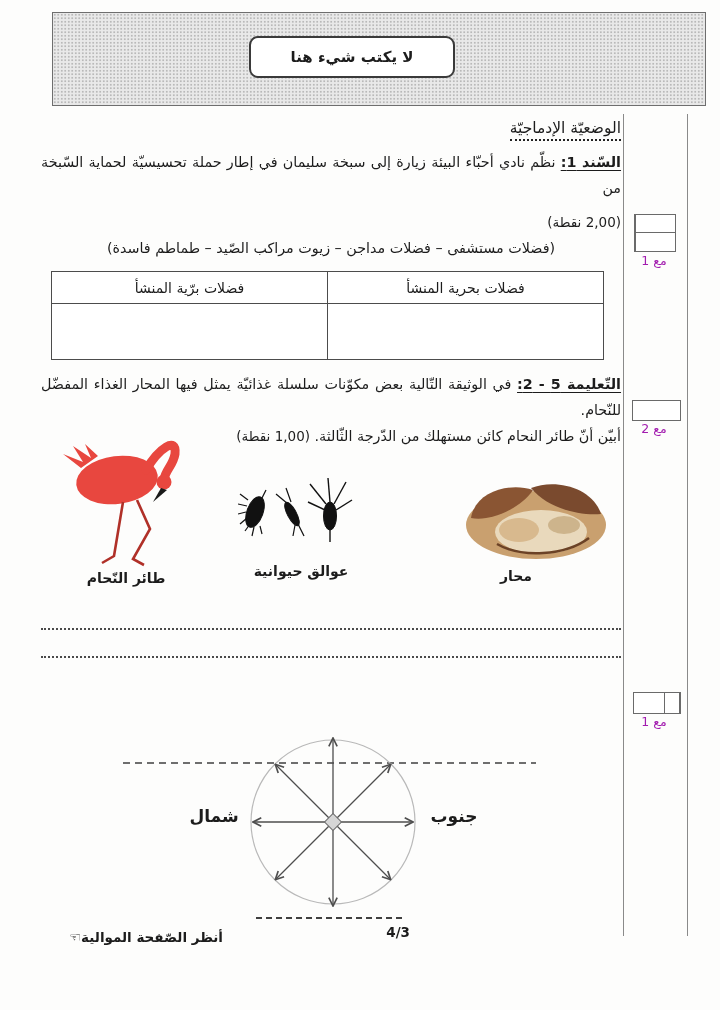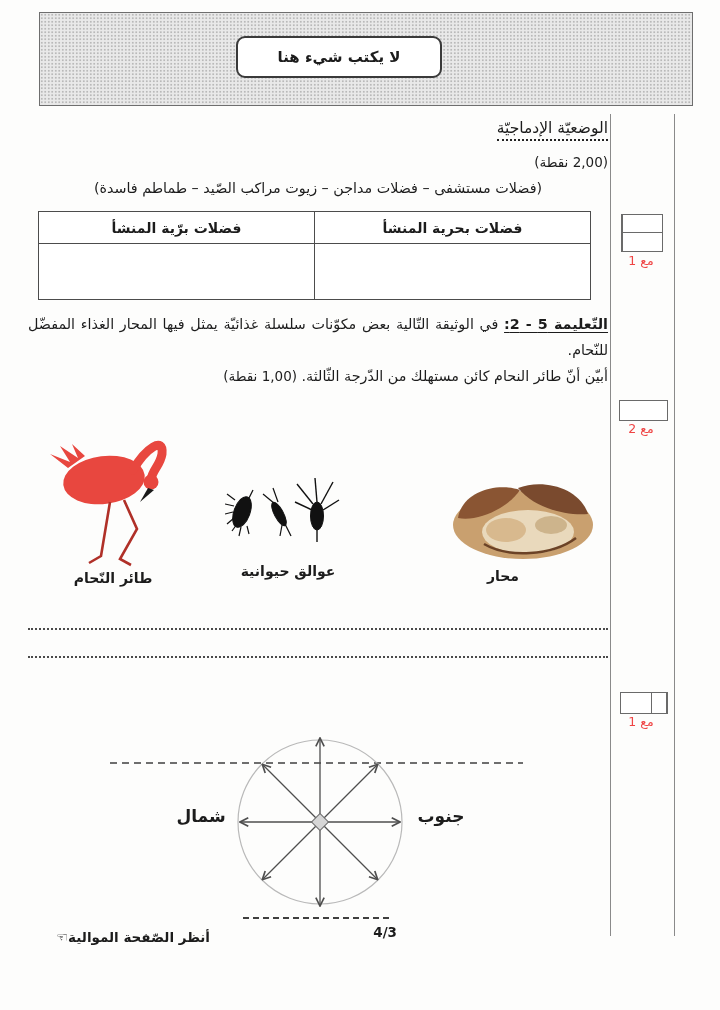--- a/index.html
+++ b/index.html
@@ -2,60 +2,60 @@
 <html lang="ar"><head>
 <meta charset="utf-8">
 <style>
   html,body{margin:0;padding:0;}
   body{
     width:720px;height:1010px;background:#fbfbfa;
     font-family:"DejaVu Sans",sans-serif;color:#1c1c1c;
     position:relative;overflow:hidden;
   }
   .page{position:absolute;inset:0;background:#fdfdfc;}
-  .abs{position:absolute;}
+  .abs{position:absolute;margin-left:13px;}
   
   .band{
     left:39px;top:12px;width:652px;height:92px;
     background-color:#e9e9e9;
     background-image:radial-gradient(#b9b9b9 .7px,transparent .8px);
     background-size:3.5px 3.5px;
     border:1px solid #6e6e6e;
   }
   .notice-box{
     left:236px;top:36px;width:202px;height:38px;
     background:#fff;border:2px solid #3a3a3a;border-radius:9px;
     display:flex;align-items:center;justify-content:center;
     font-weight:bold;font-size:15px;
   }
   
   .vrule{width:0;border-left:1.5px solid #8a8a8a;top:114px;height:822px;}
   .marker-grid{border:1.2px solid #6a6a6a;background:#fff;}
-  .marker-label{font-size:12.5px;color:#ef4444;text-align:center;direction:rtl;}
+  .marker-label{font-size:12.5px;color:#a21caf;text-align:center;direction:rtl;}
   .g2x2{display:grid;grid-template-columns:1fr 1fr;grid-template-rows:1fr 1fr;}
   .g2x2>span{border:0 solid #6a6a6a;}
   .g2x2>span:nth-child(1){border-left-width:1px;border-bottom-width:1px;}
   .g2x2>span:nth-child(2){border-bottom-width:1px;}
   .g2x2>span:nth-child(3){border-left-width:1px;}
   .g1x3{display:grid;grid-template-columns:1fr 1fr 1fr;}
   .g1x3>span+span{border-right:1px solid #6a6a6a;}
   
   .content{direction:rtl;}
   .line{font-size:14.3px;line-height:26px;}
   .lbl{font-weight:bold;text-decoration:underline;text-underline-offset:3px;}
   .just{text-align:justify;text-align-last:justify;}
   .title{
     font-weight:normal;font-size:15.5px;
     border-bottom:2px dotted #222;padding-bottom:2px;display:inline-block;
   }
   .score{white-space:nowrap;font-size:13.5px;}
   .spread{display:flex;justify-content:space-between;align-items:baseline;}
   
   table.cls{border-collapse:collapse;width:553px;table-layout:fixed;background:#fff;}
-  table.cls th,table.cls td{border:1.4px solid #4c4c4c;font-weight:bold;}
+  table.cls th,table.cls td{border:1.4px solid #4c4c4c;font-weight:normal;}
   table.cls th{height:29px;font-size:14px;text-align:center;}
   table.cls td{height:53px;}
   .dotline{border-top:2.2px dotted #4a4a4a;height:0;}
   .caption{font-weight:bold;font-size:14px;text-align:center;}
   .compass-label{font-weight:bold;font-size:17px;text-align:center;direction:rtl;}
   .footer-next{font-weight:bold;font-size:13.5px;direction:rtl;white-space:nowrap;}
   .pagenum{font-weight:bold;font-size:13.5px;text-align:right;}
   .dash-short{border-top:2px dashed #3f3f3f;height:0;}
   svg{display:block;}
 </style>
@@ -89,20 +89,24 @@
       <span></span>
   </div>
   <div class="abs marker-label" style="left:616px;top:714px;width:50px;">مع 1</div>
 
   <div class="abs content" style="left:28px;top:118px;width:580px;">
 
     <div style="margin-bottom:8px;">
       <span class="title">الوضعيّة الإدماجيّة</span>
     </div>
 
+    <div class="line just">
+      <span class="lbl">السّند 1:</span>
+      <span>نظّم نادي أحبّاء البيئة زيارة إلى سبخة سليمان في إطار حملة تحسيسيّة لحماية السّبخة من</span>
+    </div>
 
     <div class="line spread" style="margin-top:8px;">
       <span class="score">(2,00 نقطة)</span>
     </div>
     <div class="line" style="text-align:center;">(فضلات مستشفى – فضلات مداجن – زيوت مراكب الصّيد – طماطم فاسدة)</div>
 
     <table class="cls" style="margin:10px 17px 0 0;">
       <tbody>
           <tr>
         <th>فضلات بحرية المنشأ</th>

